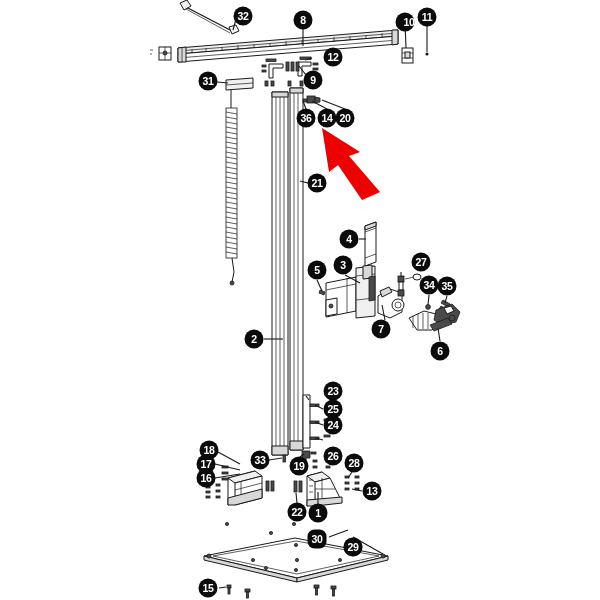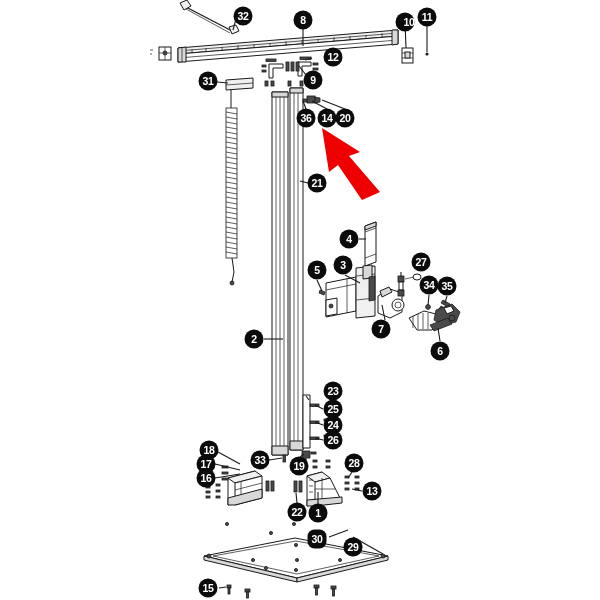--- a/index.html
+++ b/index.html
@@ -433,21 +433,21 @@
       <div class="callout" style="left: 343px; top: 265px;">3</div>
       <div class="callout" style="left: 381px; top: 262px; margin-left: 40px;">27</div>
       <div class="callout" style="left: 429px; top: 285px;">34</div>
       <div class="callout" style="left: 447px; top: 286px;">35</div>
       <div class="callout" style="left: 381px; top: 329px;">7</div>
       <div class="callout" style="left: 440px; top: 351px;">6</div>
       <div class="callout" style="left: 254px; top: 339px;">2</div>
       <div class="callout" style="left: 309px; top: 391px; margin-left: 24px;">23</div>
       <div class="callout" style="left: 333px; top: 409px;">25</div>
       <div class="callout" style="left: 333px; top: 425px;">24</div>
-      <div class="callout" style="left: 333px; top: 440px;">26</div>
+      <div class="callout" style="left: 333px; top: 456px;">26</div>
       <div class="callout" style="left: 209px; top: 450px;">18</div>
       <div class="callout" style="left: 206px; top: 464px;">17</div>
       <div class="callout" style="left: 206px; top: 478px;">16</div>
       <div class="callout" style="left: 260px; top: 460px;">33</div>
       <div class="callout" style="left: 299px; top: 466px;">19</div>
       <div class="callout" style="left: 354px; top: 463px;">28</div>
       <div class="callout" style="left: 372px; top: 491px;">13</div>
       <div class="callout" style="left: 297px; top: 512px;">22</div>
       <div class="callout" style="left: 318px; top: 513px;">1</div>
       <div class="callout" style="left: 317px; top: 539px; border-radius: 7px;">30</div>

